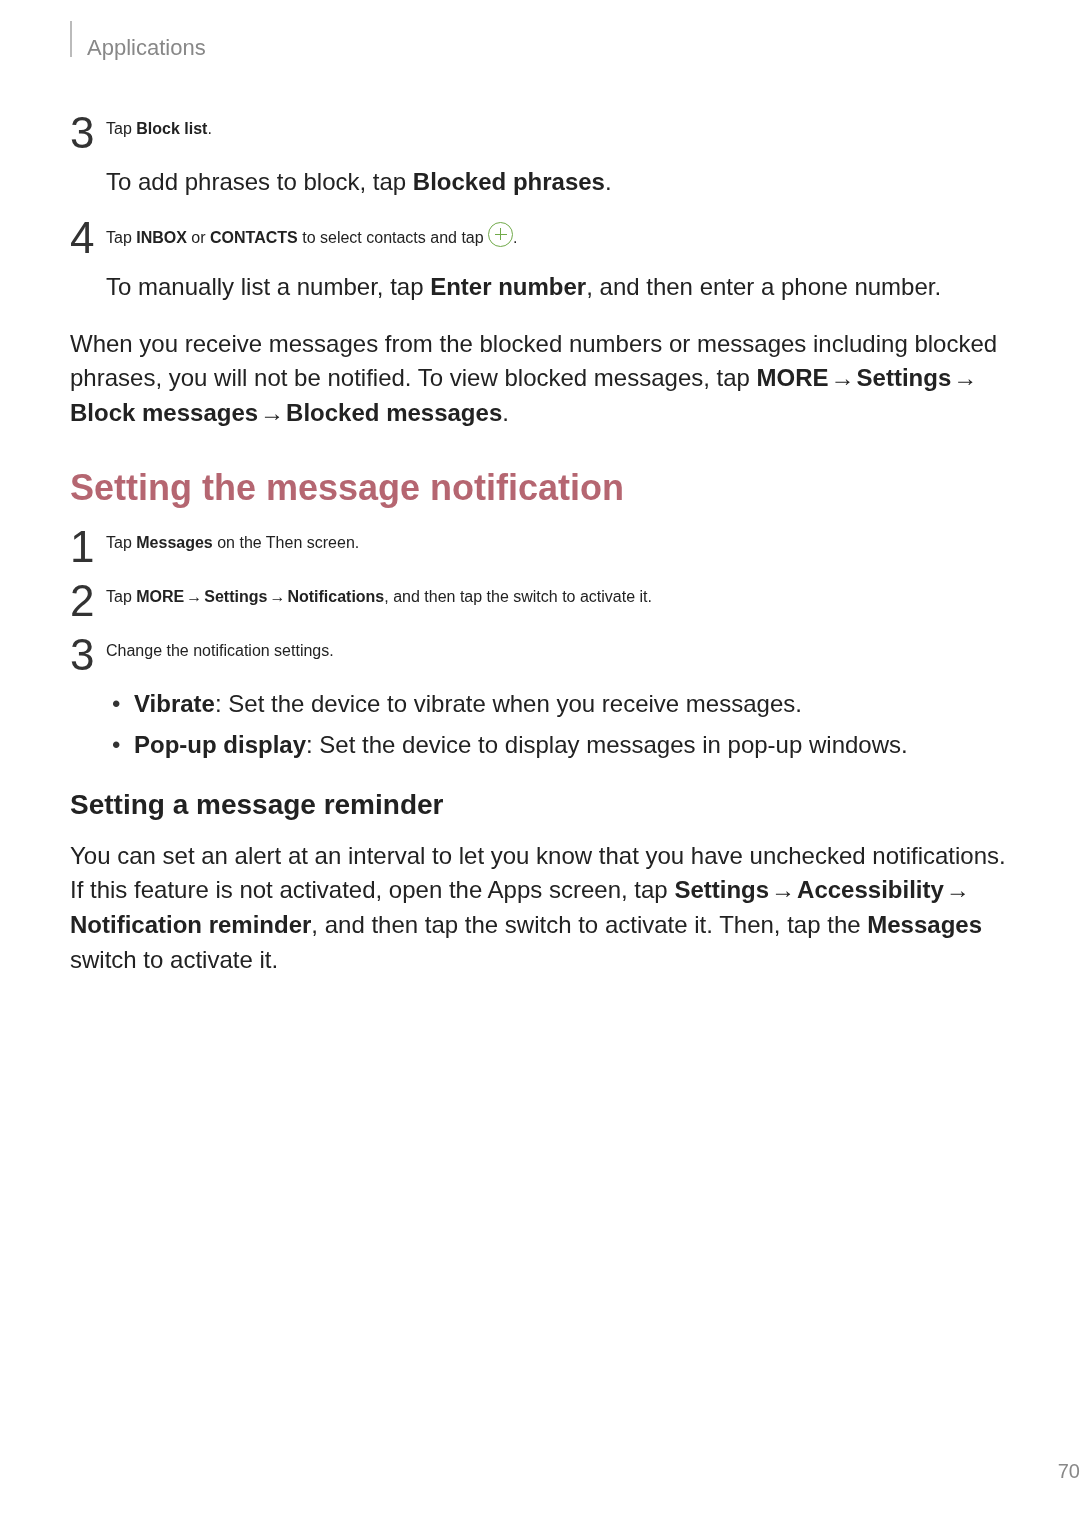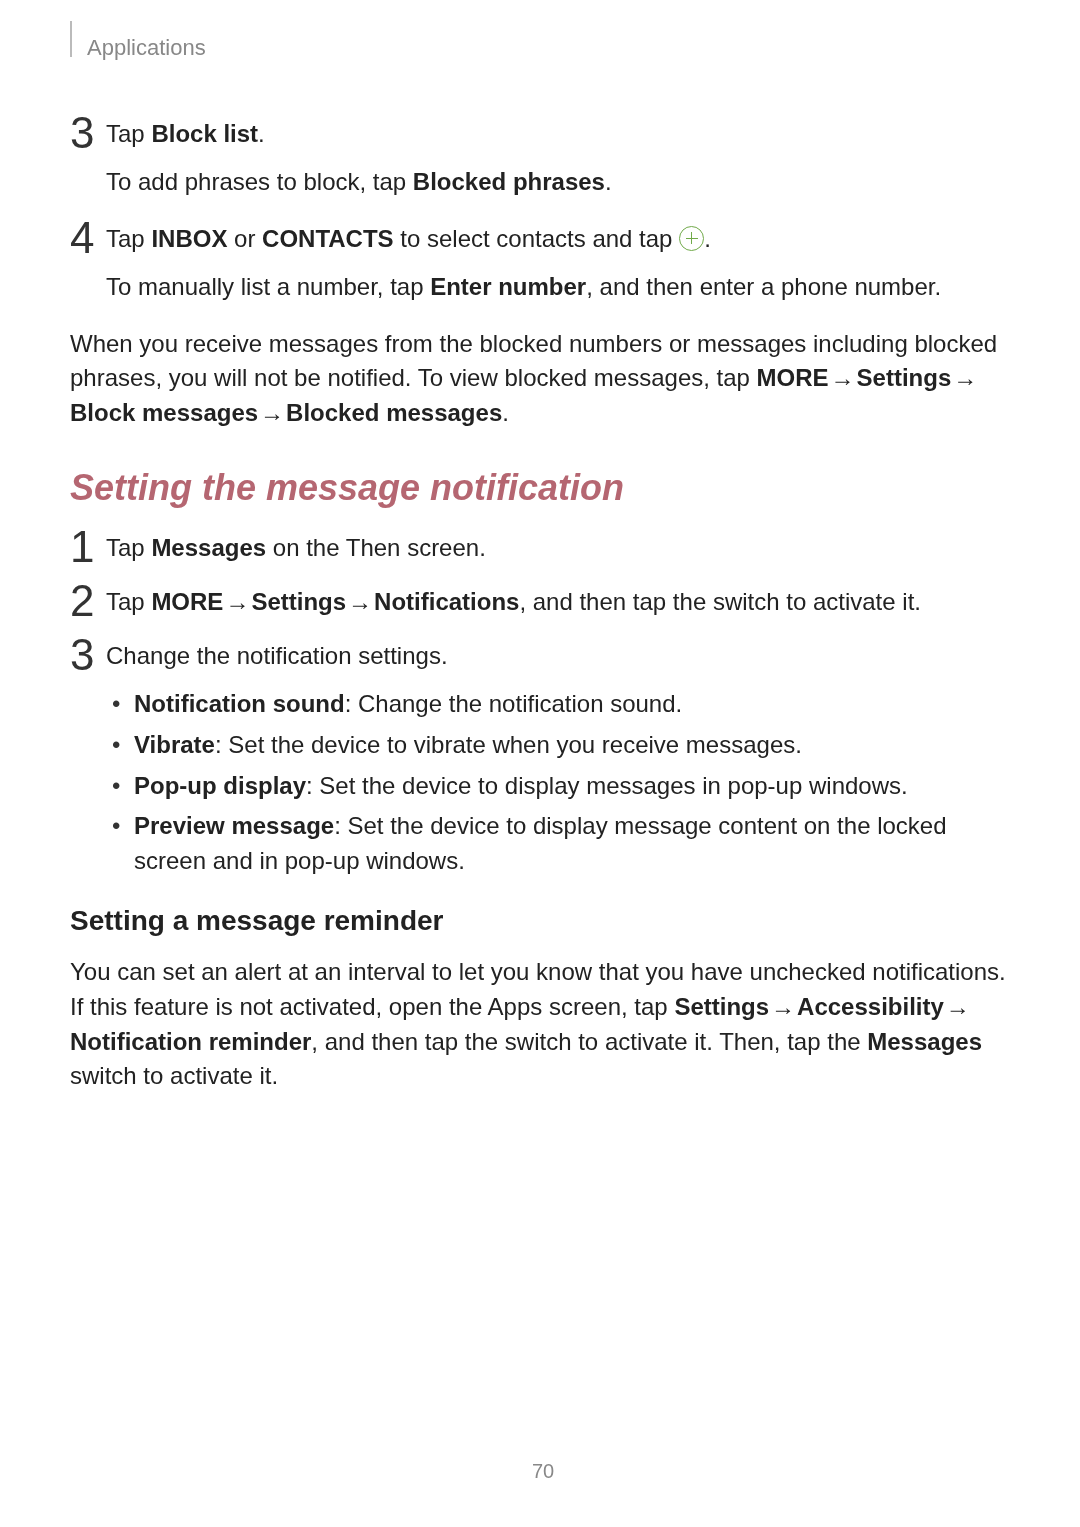--- a/index.html
+++ b/index.html
@@ -3,35 +3,35 @@
   <meta charset="utf-8">
   <style>
     * { margin: 0; padding: 0; box-sizing: border-box; }
     html, body { width: 1080px; height: 1527px; background: #fff; font-family: "Segoe UI", "Helvetica Neue", Arial, sans-serif; color: #222; }
     .page { position: relative; width: 1080px; height: 1527px; padding: 35px 56px 0 70px; }
     .header { display: flex; align-items: center; margin-bottom: 56px; }
     .header-bar { width: 2px; height: 36px; background: #bbb; margin-right: 15px; margin-top: -18px; }
     .header-text { color: #888; font-size: 22px; font-weight: 400; }
     .step { display: flex; margin-bottom: 0; }
     .step-num { font-size: 44px; font-weight: 400; color: #333; width: 36px; flex-shrink: 0; line-height: 1; margin-top: -6px; font-family: "Segoe UI Light","Helvetica Neue Light",Arial; font-weight:300; }
-    .step-body { flex: 1; font-size: 24px; line-height: 1.45; color: #222; }
+    .step-body { flex: 1; font-size: 16px; line-height: 1.45; color: #222; }
     .step-3 { margin-bottom: 10px; }
     .sub { margin-left: 36px; font-size: 24px; line-height: 1.45; margin-top: 10px; margin-bottom: 22px; }
     .para { font-size: 24px; line-height: 1.45; margin-bottom: 18px; }
     .bold { font-weight: 700; }
-    .h2 { font-size: 36px; font-weight: 700; color: #b56671; margin-top: 36px; margin-bottom: 22px; font-style: italic; }
+    .h2 { font-size: 36px; font-weight: 700; color: #b56671; margin-top: 36px; margin-bottom: 22px; }
     .h3 { font-size: 28px; font-weight: 700; color: #222; margin-top: 26px; margin-bottom: 18px; }
     .arrow { display: inline-block; padding: 0 2px; }
     .plus-icon { display: inline-flex; align-items: center; justify-content: center; width: 25px; height: 25px; border: 1.5px solid #71aa4a; border-radius: 50%; color: #71aa4a; vertical-align: -4px; position: relative; }
     .plus-icon::before { content: ""; position: absolute; width: 12px; height: 1.5px; background: #71aa4a; }
     .plus-icon::after  { content: ""; position: absolute; width: 1.5px; height: 12px; background: #71aa4a; }
     ul.bullets { list-style: none; margin-left: 64px; margin-top: 10px; }
     ul.bullets li { position: relative; font-size: 24px; line-height: 1.45; margin-bottom: 6px; }
     ul.bullets li::before { content: "•"; position: absolute; left: -22px; color: #333; }
-    .page-num { position: absolute; bottom: 44px; left: 0; right: 0; text-align: center; color: #888; font-size: 20px; margin-left: 6px; }
+    .page-num { position: absolute; bottom: 44px; left: 0; right: 0; text-align: right; color: #888; font-size: 20px; margin-left: 6px; }
     .gap-md { height: 16px; }
   </style>
 </head>
 <body>
 
 <div class="page">
 
   <div class="header">
     <div class="header-bar"></div>
     <div class="header-text">Applications</div>
@@ -78,24 +78,22 @@
       <span>Tap </span><span class="bold">MORE</span><span class="arrow"> → </span><span class="bold">Settings</span><span class="arrow"> → </span><span class="bold">Notifications</span><span>, and then tap the switch to activate it.</span>
     </div>
   </div>
   <div class="gap-md"></div>
 
   <div class="step">
     <div class="step-num">3</div>
     <div class="step-body">Change the notification settings.</div>
   </div>
   <ul class="bullets">
-    <li><span class="bold">Notification sound</span><span>: Change the notification sound.</span></li>
     <li><span class="bold">Vibrate</span><span>: Set the device to vibrate when you receive messages.</span></li>
     <li><span class="bold">Pop-up display</span><span>: Set the device to display messages in pop-up windows.</span></li>
-    <li><span class="bold">Preview message</span><span>: Set the device to display message content on the locked screen and in pop-up windows.</span></li>
   </ul>
 
   <div class="h3">Setting a message reminder</div>
 
   <div class="para">
     <span>You can set an alert at an interval to let you know that you have unchecked notifications. If this feature is not activated, open the Apps screen, tap </span><span class="bold">Settings</span><span class="arrow"> → </span><span class="bold">Accessibility</span><span class="arrow"> → </span><span class="bold">Notification reminder</span><span>, and then tap the switch to activate it. Then, tap the </span><span class="bold">Messages</span><span> switch to activate it.</span>
   </div>
 
   <div class="page-num">70</div>
 </div>

